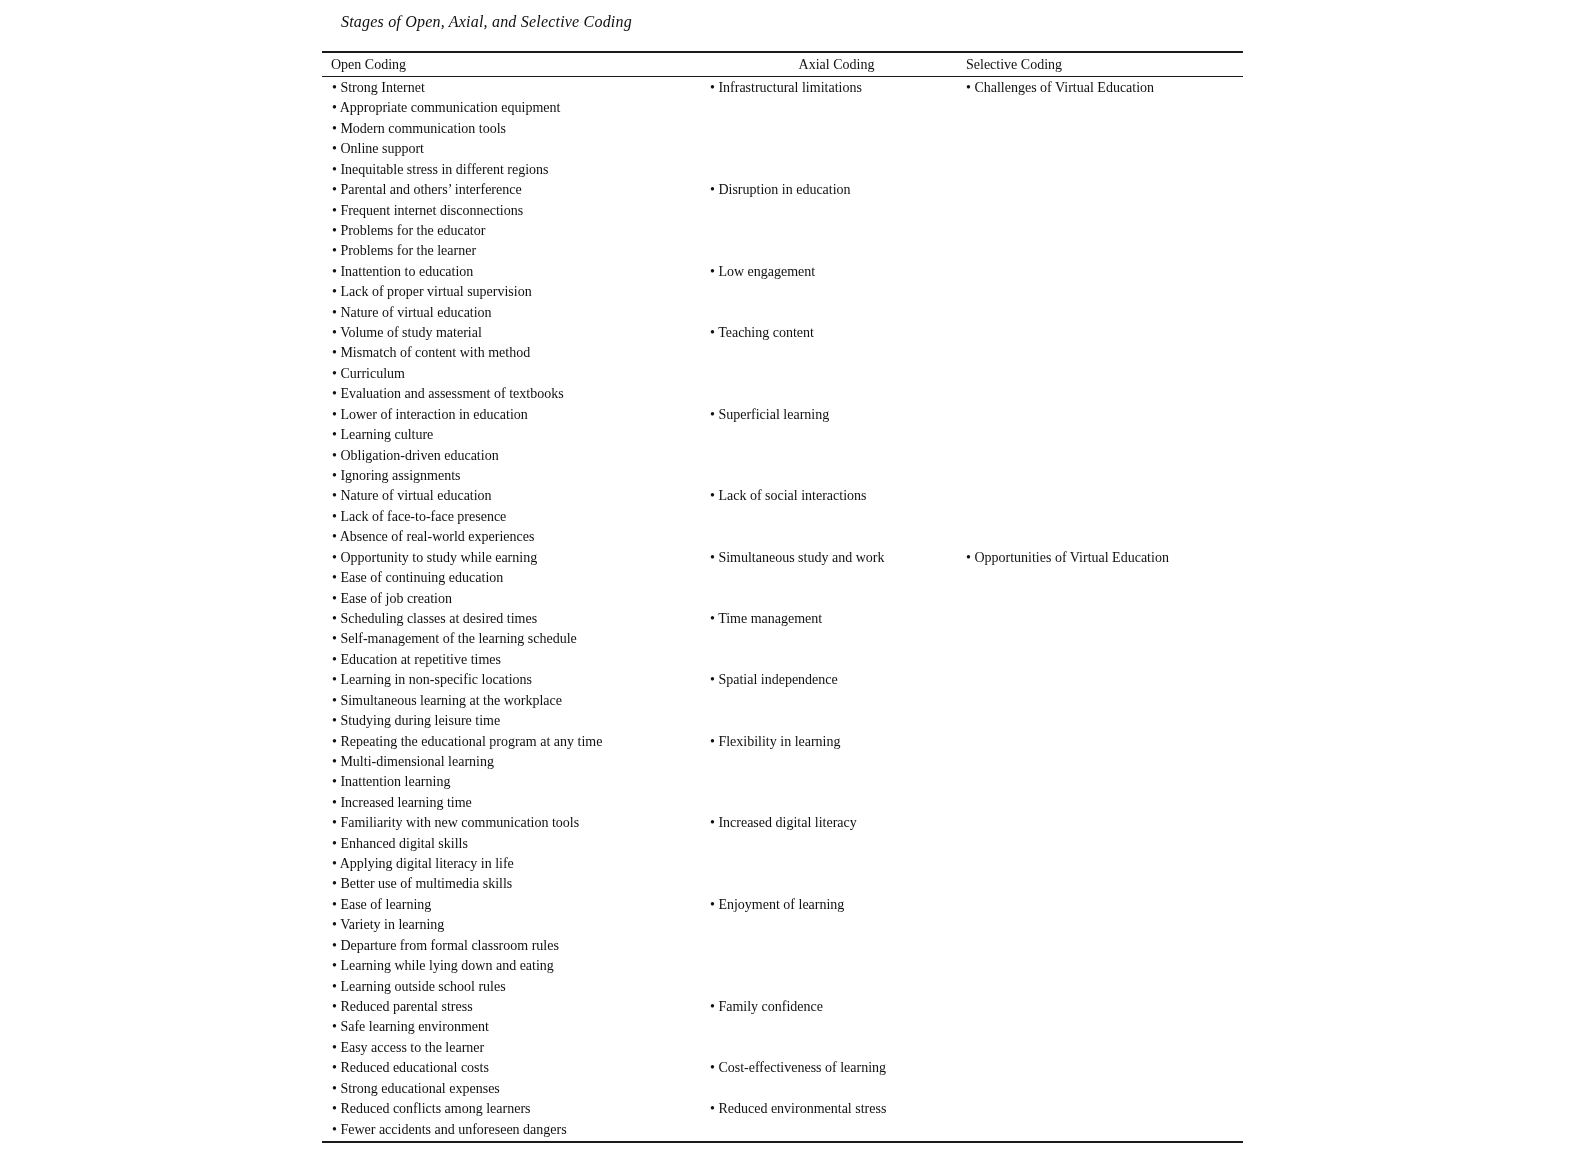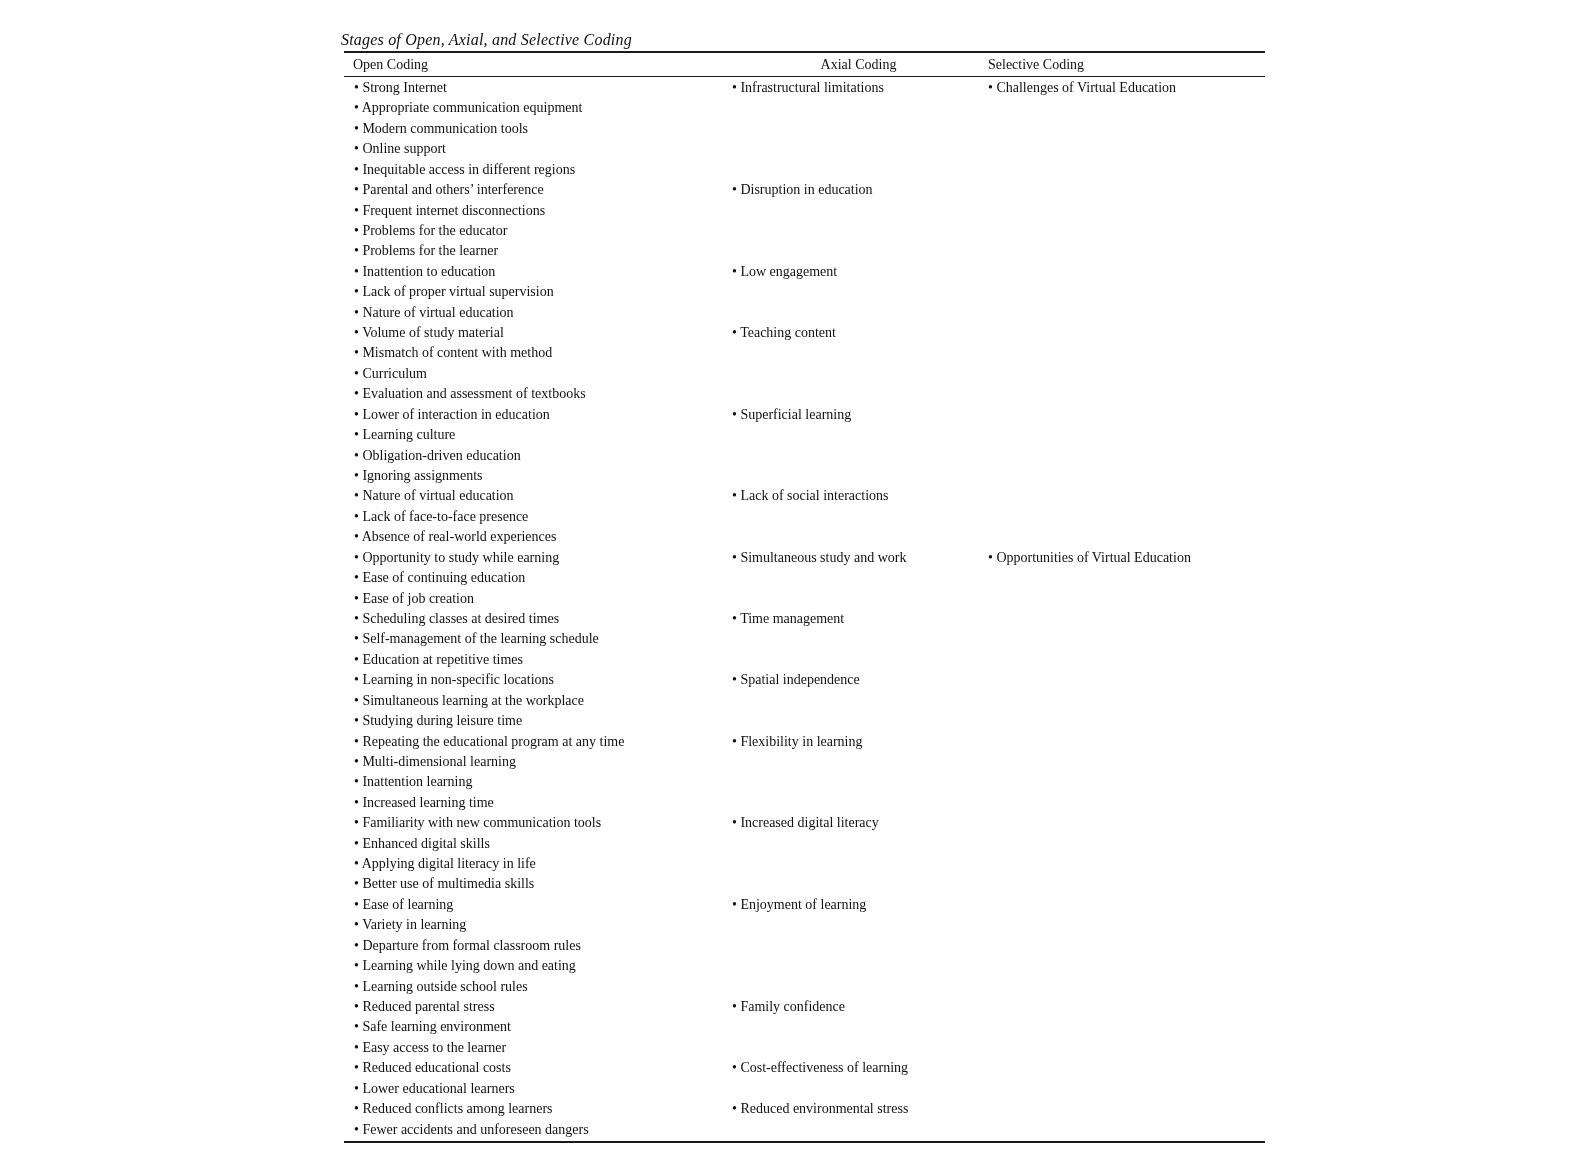--- a/index.html
+++ b/index.html
@@ -8,29 +8,29 @@
     width: 1587px;
     height: 1162px;
     background: #ffffff;
     font-family: "Liberation Serif", "DejaVu Serif", serif;
     color: #101010;
     overflow: hidden;
   }
   .caption {
     position: absolute;
     left: 341px;
-    top: 31px;
+    top: 13px;
     font-size: 16px;
     font-style: italic;
     letter-spacing: 0.2px;
     white-space: nowrap;
   }
   .coding-table {
     position: absolute;
-    left: 344px;
+    left: 322px;
     top: 51px;
     width: 921px;
     border-top: 2px solid #1a1a1a;
     border-bottom: 2px solid #1a1a1a;
   }
   .thead {
     display: grid;
     grid-template-columns: 387px 254px 280px;
     height: 23px;
     line-height: 24px;
@@ -82,21 +82,21 @@
           <div class="td">• Modern communication tools</div>
           <div class="td"></div>
           <div class="td"></div>
         </div>
         <div class="tr">
           <div class="td">• Online support</div>
           <div class="td"></div>
           <div class="td"></div>
         </div>
         <div class="tr">
-          <div class="td">• Inequitable access in different regions</div>
+          <div class="td">• Inequitable stress in different regions</div>
           <div class="td"></div>
           <div class="td"></div>
         </div>
         <div class="tr">
           <div class="td">• Parental and others’ interference</div>
           <div class="td">• Disruption in education</div>
           <div class="td"></div>
         </div>
         <div class="tr">
           <div class="td">• Frequent internet disconnections</div>
@@ -307,21 +307,21 @@
           <div class="td">• Easy access to the learner</div>
           <div class="td"></div>
           <div class="td"></div>
         </div>
         <div class="tr">
           <div class="td">• Reduced educational costs</div>
           <div class="td">• Cost-effectiveness of learning</div>
           <div class="td"></div>
         </div>
         <div class="tr">
-          <div class="td">• Lower educational learners</div>
+          <div class="td">• Strong educational expenses</div>
           <div class="td"></div>
           <div class="td"></div>
         </div>
         <div class="tr">
           <div class="td">• Reduced conflicts among learners</div>
           <div class="td">• Reduced environmental stress</div>
           <div class="td"></div>
         </div>
         <div class="tr">
           <div class="td">• Fewer accidents and unforeseen dangers</div>

